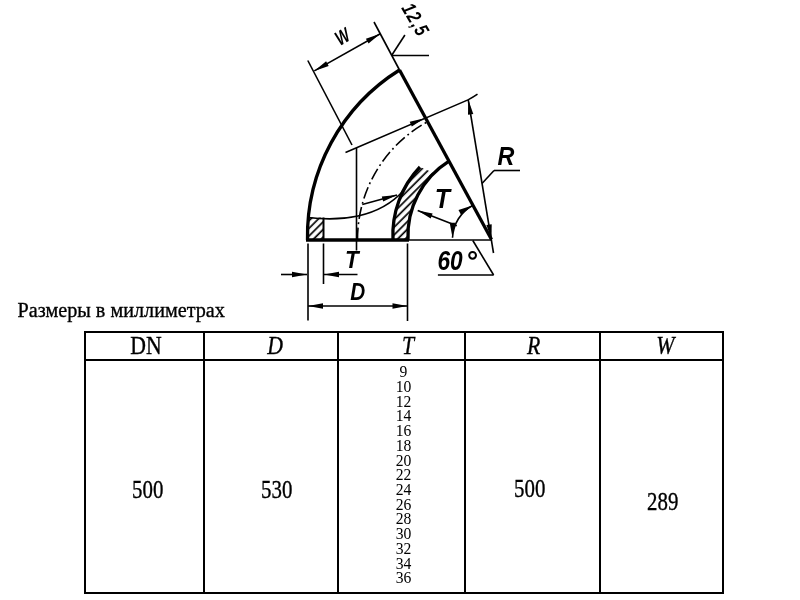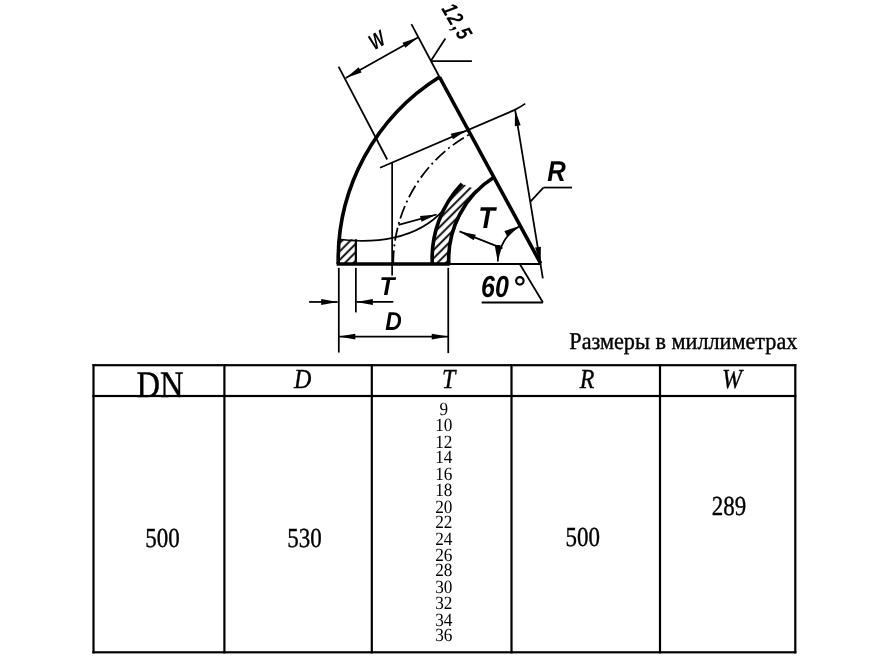--- a/index.html
+++ b/index.html
@@ -1,22 +1,22 @@
 <!DOCTYPE html>
 <html><head><meta charset="utf-8"><style>
 html{filter:grayscale(1)}
 html,body{margin:0;padding:0;width:800px;height:600px;background:#fff;overflow:hidden}
 body{font-family:"Liberation Serif",serif;color:#000;position:relative}
 .cap,.cell{-webkit-text-stroke:0.35px #000}
-.cap{position:absolute;top:297px;left:0;width:724.5px;text-align:right;font-size:21.9px}
+.cap{position:absolute;top:297px;left:0;width:724.5px;text-align:left;font-size:21.9px}
 .cap span{display:inline-block;transform:scaleX(0.922);transform-origin:right center}
 .cell{position:absolute;text-align:center}
 .cell span{display:inline-block;transform:scaleX(0.87);transform-origin:center}
 .hdr{font-size:25px;font-style:italic}
-.hdru{font-size:34px}
+.hdru{font-size:25px}
 .val{font-size:25px}
 .val span{transform:scaleX(0.835)}
 .tl{font-size:17px;line-height:14.72px;-webkit-text-stroke:0 !important}
 .tl span{transform:scaleX(0.92)}
 .ln{position:absolute;background:#000}
 </style></head>
 <body>
 <svg width="800" height="330" viewBox="0 0 800 330" style="position:absolute;left:0;top:0">
     <defs>
       <pattern id="h" width="5.4" height="5.4" patternUnits="userSpaceOnUse" patternTransform="rotate(45)">
@@ -88,13 +88,13 @@
 <div class="ln" style="left:464px;top:331px;width:2px;height:263px"></div>
 <div class="ln" style="left:598.5px;top:331px;width:2px;height:263px"></div>
 <div class="cell hdru" style="left:96px;top:332px;width:100px"><span>DN</span></div>
 <div class="cell hdr" style="left:225px;top:332px;width:100px"><span>D</span></div>
 <div class="cell hdr" style="left:358px;top:332px;width:100px"><span>T</span></div>
 <div class="cell hdr" style="left:484px;top:332px;width:100px"><span>R</span></div>
 <div class="cell hdr" style="left:615px;top:332px;width:100px"><span>W</span></div>
 <div class="cell val" style="left:97.7px;top:475.5px;width:100px"><span>500</span></div>
 <div class="cell val" style="left:227px;top:475.5px;width:100px"><span>530</span></div>
 <div class="cell val" style="left:479.5px;top:474.5px;width:100px"><span>500</span></div>
-<div class="cell val" style="left:612.3px;top:447px;width:100px"><span>289</span></div>
+<div class="cell val" style="left:612.3px;top:488px;width:100px"><span>289</span></div>
 <div class="cell tl" style="left:353.5px;top:365.2px;width:100px"><span>9<br>10<br>12<br>14<br>16<br>18<br>20<br>22<br>24<br>26<br>28<br>30<br>32<br>34<br>36</span></div>
 </body></html>

